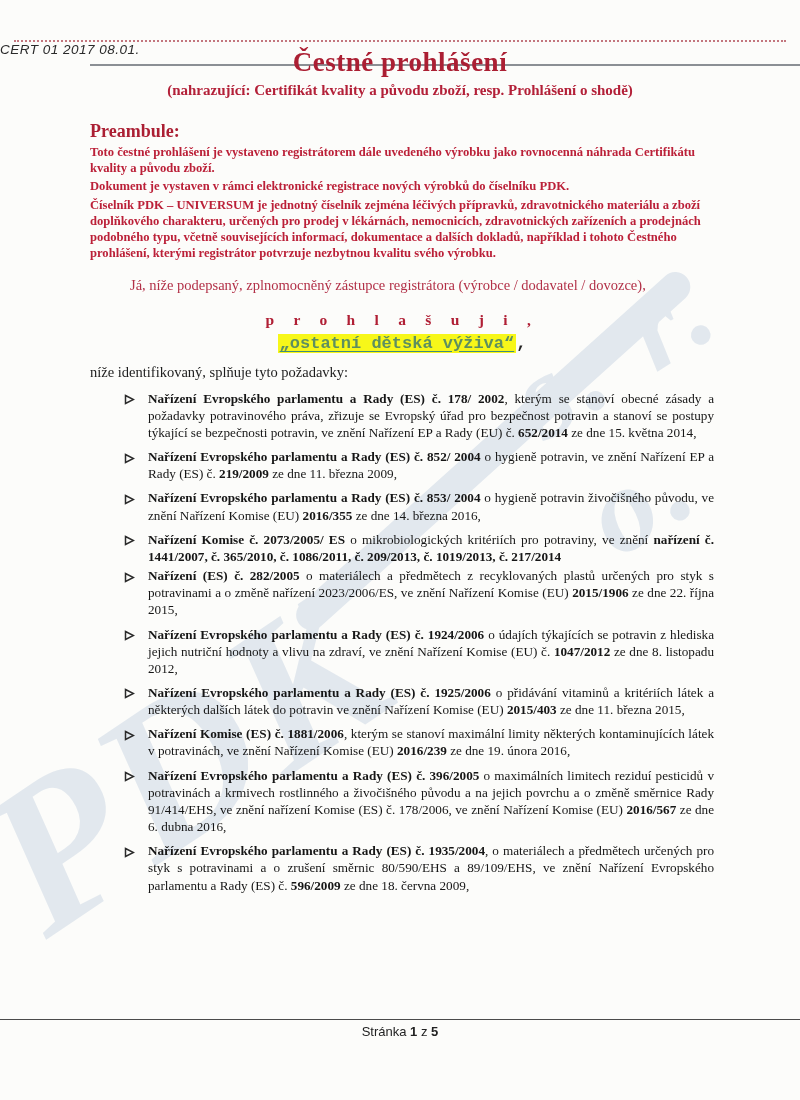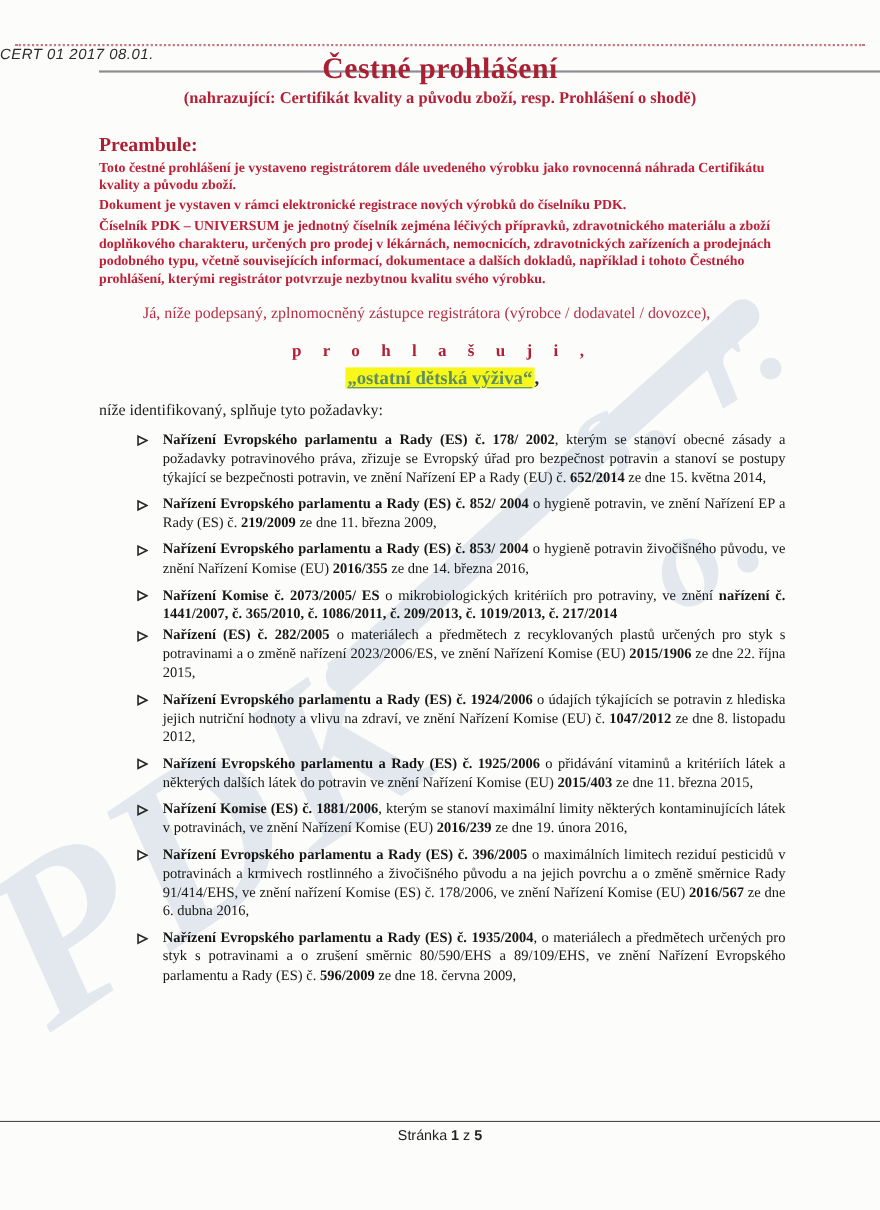--- a/index.html
+++ b/index.html
@@ -38,21 +38,21 @@
   .doc-subtitle{margin-top:4px;font-size:15px;font-weight:bold;color:#b32038;}
   
   .body-col{padding:0 86px 0 90px;}
   .preamble-heading{margin-top:22px;font-size:18px;font-weight:bold;color:#ab1f33;}
   .preamble-p{margin:2px 0 0 0;font-size:12.6px;line-height:1.29;font-weight:bold;color:#bb2038;text-align:left;}
   
   .decl-intro{margin-top:15px;font-size:14.5px;color:#b23047;text-indent:40px;}
   .decl-verb{margin-top:17px;text-align:center;font-size:15.5px;font-weight:bold;color:#b01f35;letter-spacing:.5em;}
   .product-line{margin-top:16px;font-size:15px;color:#bf2137;}
   .product-line .alt{font-family:"Liberation Sans", sans-serif;font-size:13px;}
-  .highlight-line{margin-top:5px;text-align:center;font-size:17px;}
+  .highlight-line{margin-top:5px;text-align:center;font-size:17px;font-family:Liberation Mono, monospace;}
   .product-type{
     background:#f7f719;color:#5d8f60;font-weight:bold;
     text-decoration:underline;text-decoration-color:#3e8a80;text-underline-offset:3px;
     padding:0 2px;
   }
   .product-comma{font-weight:bold;color:#222;}
   .req-intro{margin-top:11px;font-size:14.5px;color:#1c1c1c;}
   
   .req-list{list-style:none;margin:9px 0 0 0;padding:0 0 0 34px;}
   .req-item{

